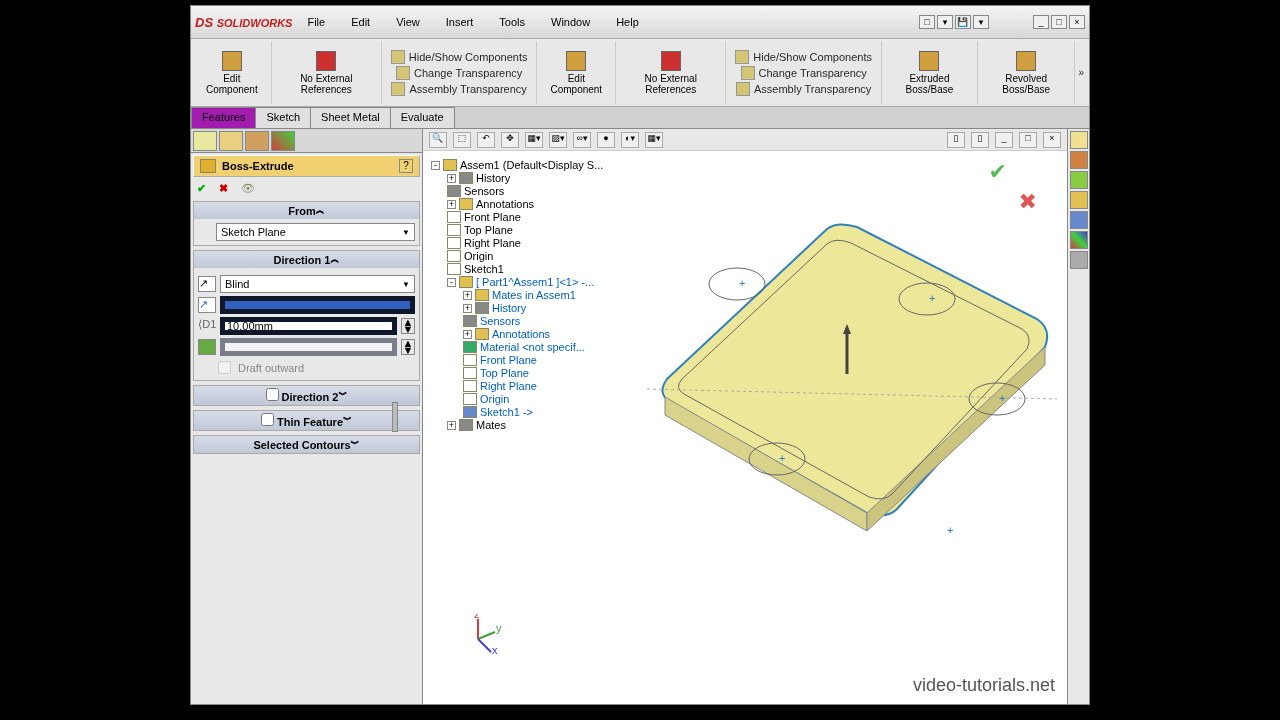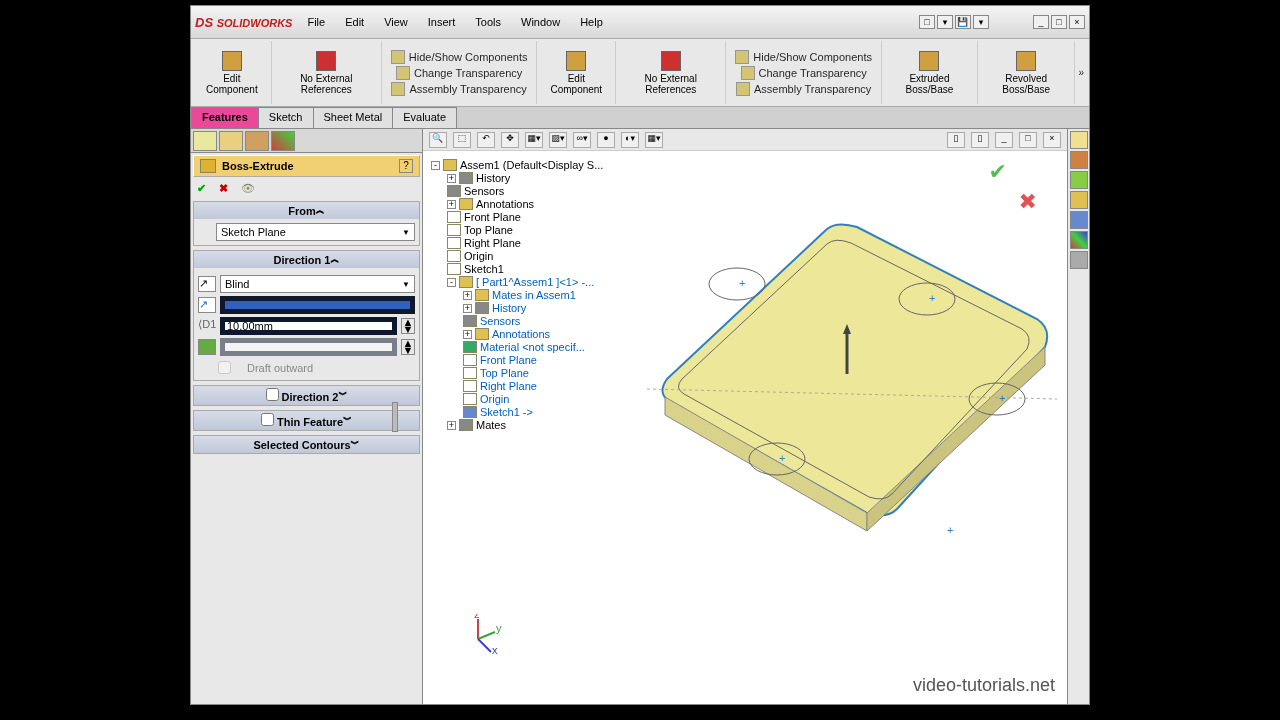--- a/index.html
+++ b/index.html
@@ -1,33 +1,33 @@
 <!DOCTYPE html>
 <html><head>
 <meta charset="utf-8">
 <style>
 *{box-sizing:border-box;margin:0;padding:0;font-family:Tahoma,Arial,sans-serif;font-size:11px}
 body{background:#000;width:1280px;height:720px;overflow:hidden}
 .app{position:absolute;left:190px;top:5px;width:900px;height:700px;background:#e8e8e8;border:1px solid #888;display:flex;flex-direction:column}
 .titlebar{height:33px;background:linear-gradient(#f5f5f5,#d8d8d8);display:flex;align-items:center;padding:0 4px;border-bottom:1px solid #aaa}
 .logo{font-weight:bold;font-style:italic;color:#c02020;font-size:13px;margin-right:15px}
-.menubar{display:flex;gap:20px;flex:1}
+.menubar{display:flex;gap:26px;flex:1}
 .menuitem{cursor:pointer}
 .titleicons{display:flex;gap:2px}
 .ticon{width:16px;height:14px;border:1px solid #888;background:#f0f0f0;font-size:9px;text-align:center;line-height:12px}
 .ribbon{height:68px;background:#e8e8e8;border-bottom:1px solid #aaa;display:flex;padding:2px}
 .rgroup{display:flex;flex-direction:column;align-items:center;justify-content:center;padding:2px 6px;border-right:1px solid #ccc}
 .rgroup.vert{min-width:60px}
 .rbtn{display:flex;align-items:center;gap:4px;padding:1px 3px;font-size:10px;opacity:0.85;white-space:nowrap}
 .ricon{width:14px;height:14px;background:#d0c060;border:1px solid #888}
 .rbigicon{width:20px;height:20px;background:#d0a040;border:1px solid #666;margin-bottom:2px}
 .rlabel{font-size:10px;text-align:center;line-height:11px}
 .tabs{height:22px;background:#d0d0d0;display:flex;border-bottom:1px solid #888}
 .tab{padding:3px 10px;border:1px solid #888;border-bottom:none;background:#e0e0e0;margin-right:-1px;cursor:pointer}
-.tab.active{background:#ec4899;font-weight:bold}
+.tab.active{background:#a21caf;font-weight:normal}
 .main{flex:1;display:flex;overflow:hidden;position:relative}
 .leftpanel{width:232px;background:#e8e8e8;border-right:1px solid #888;display:flex;flex-direction:column}
 .fmtabs{height:24px;background:#d8d8d8;display:flex;padding:2px;gap:2px;border-bottom:1px solid #888}
 .fmtab{width:24px;height:20px;border:1px solid #888;background:#e8e8a0}
 .pmheader{background:#f0d070;border:1px outset #fff;padding:3px 6px;display:flex;align-items:center;gap:6px;margin:2px}
 .pmicon{width:16px;height:14px;background:#e0b030;border:1px solid #886}
 .pmtitle{font-weight:bold;flex:1}
 .qmark{border:1px solid #888;width:14px;height:14px;text-align:center;line-height:12px;font-size:10px}
 .pmactions{display:flex;gap:6px;padding:3px 6px}
 .pa{width:16px;height:14px}
@@ -37,21 +37,21 @@
 .sechead{background:linear-gradient(#d8dce8,#c0c8d8);padding:2px 6px;font-weight:bold;display:flex;justify-content:center;align-items:center;cursor:pointer}
 .chev{font-size:9px}
 .secbody{padding:4px;background:#e8e8e8}
 .dropdown{width:100%;border:1px solid #888;background:#fff;padding:2px 4px;display:flex;justify-content:space-between;align-items:center;cursor:pointer}
 .dropdown span:last-child{font-size:8px}
 .row{display:flex;align-items:center;gap:4px;margin:3px 0}
 .rowicon{width:18px;height:16px;background:#d0d0e0;border:1px solid #888;flex-shrink:0}
 .txtinput{flex:1;border:5px solid #0f172a;background:#fff;padding:2px;height:18px}
 .highlighted{background:#3060c0}
 .spinner{width:14px;height:16px;border:1px solid #888;background:#e8e8e8;font-size:7px;display:flex;flex-direction:column;line-height:7px;text-align:center}
-.chk{display:flex;align-items:center;gap:16px;padding:2px 20px}
+.chk{display:flex;align-items:center;gap:7px;padding:2px 20px}
 .chk input{margin:0}
 .viewport{flex:1;background:#fff;position:relative;overflow:hidden}
 .vtoolbar{height:22px;background:#e8e8e8;border-bottom:1px solid #ccc;display:flex;align-items:center;padding:0 6px;gap:6px;justify-content:center}
 .vicon{width:18px;height:16px;border:1px solid #aaa;background:#f0f0f0;font-size:9px;text-align:center}
 .flytree{position:absolute;left:6px;top:28px;font-size:11px;background:rgba(255,255,255,0.6);padding:2px}
 .tnode{display:flex;align-items:center;gap:3px;padding:0 0 1px 0;white-space:nowrap}
 .tnode.l1{padding-left:16px}.tnode.l2{padding-left:32px}
 .texp{width:9px;height:9px;border:1px solid #888;text-align:center;line-height:7px;font-size:9px;background:#fff}
 .ticon2{width:14px;height:12px;background:#e0c050;border:1px solid #886}
 .tlink{color:#0060c0}

